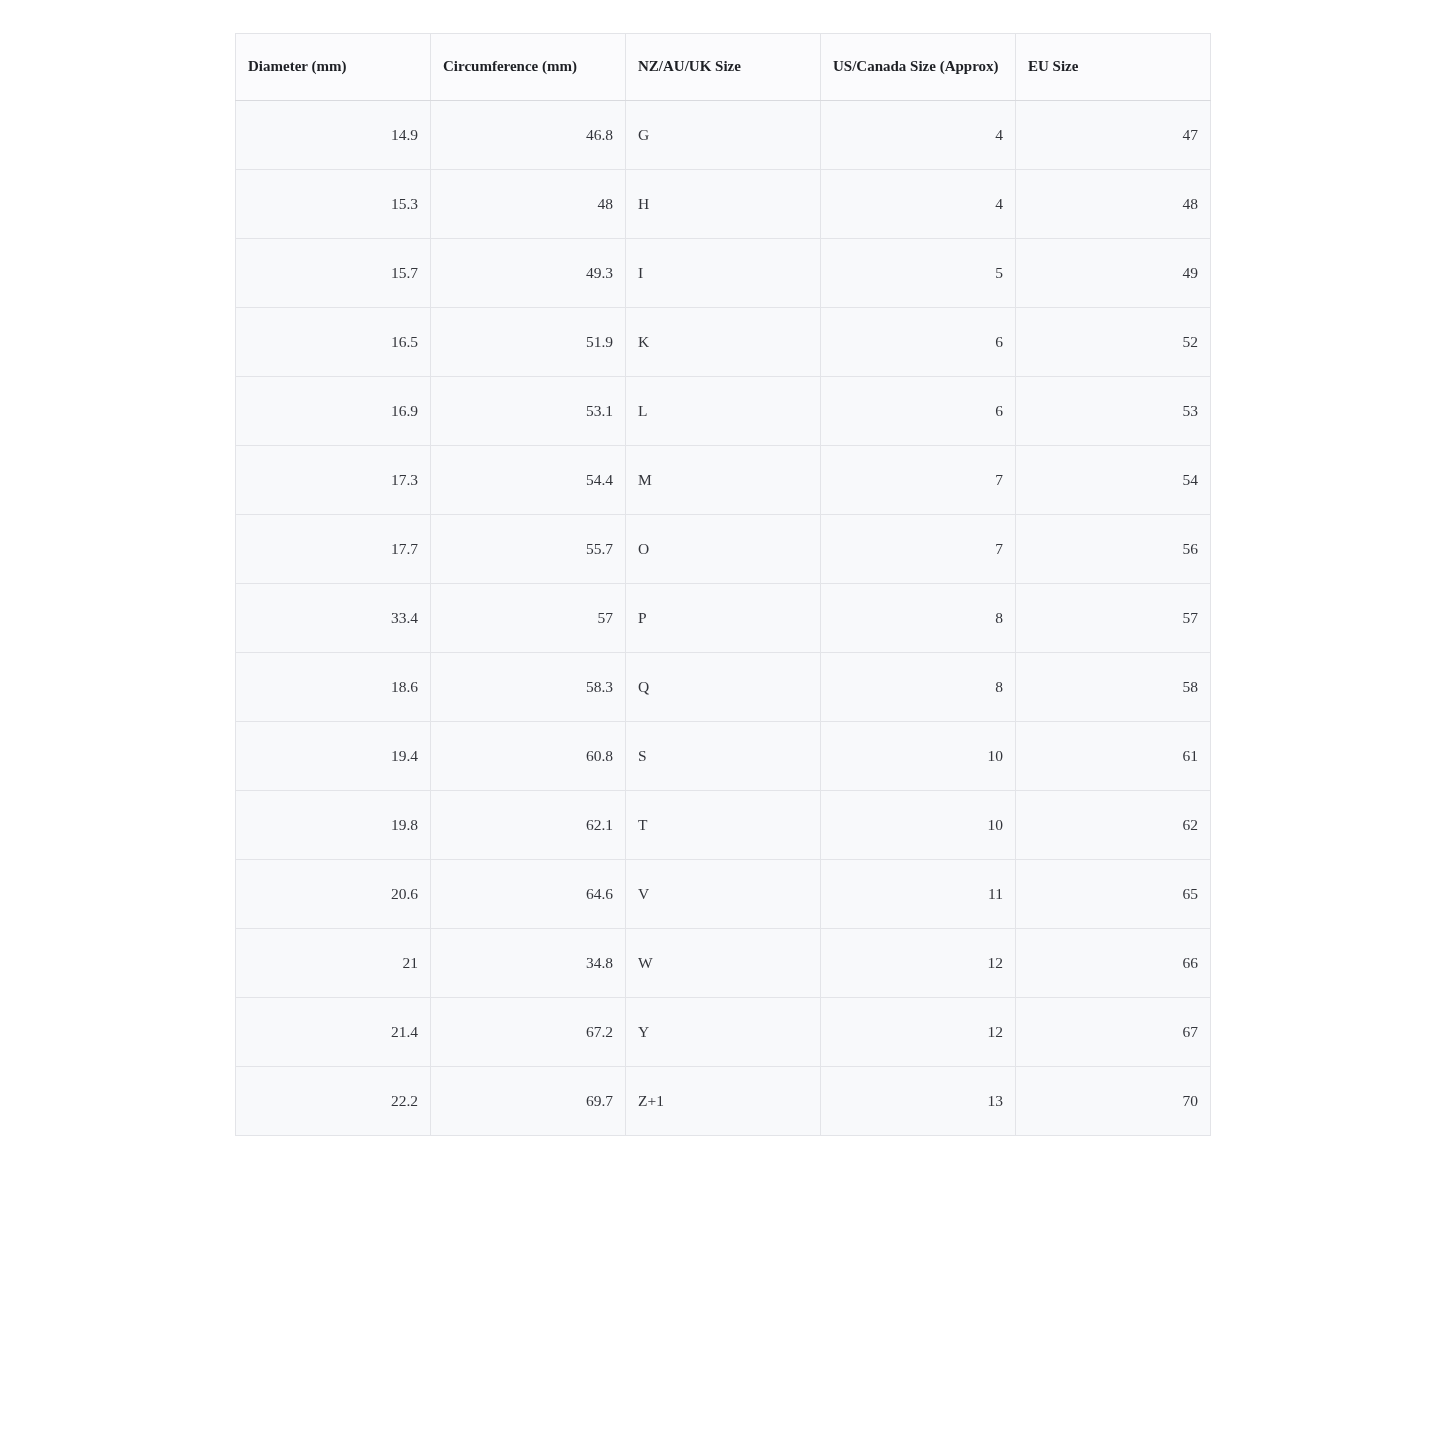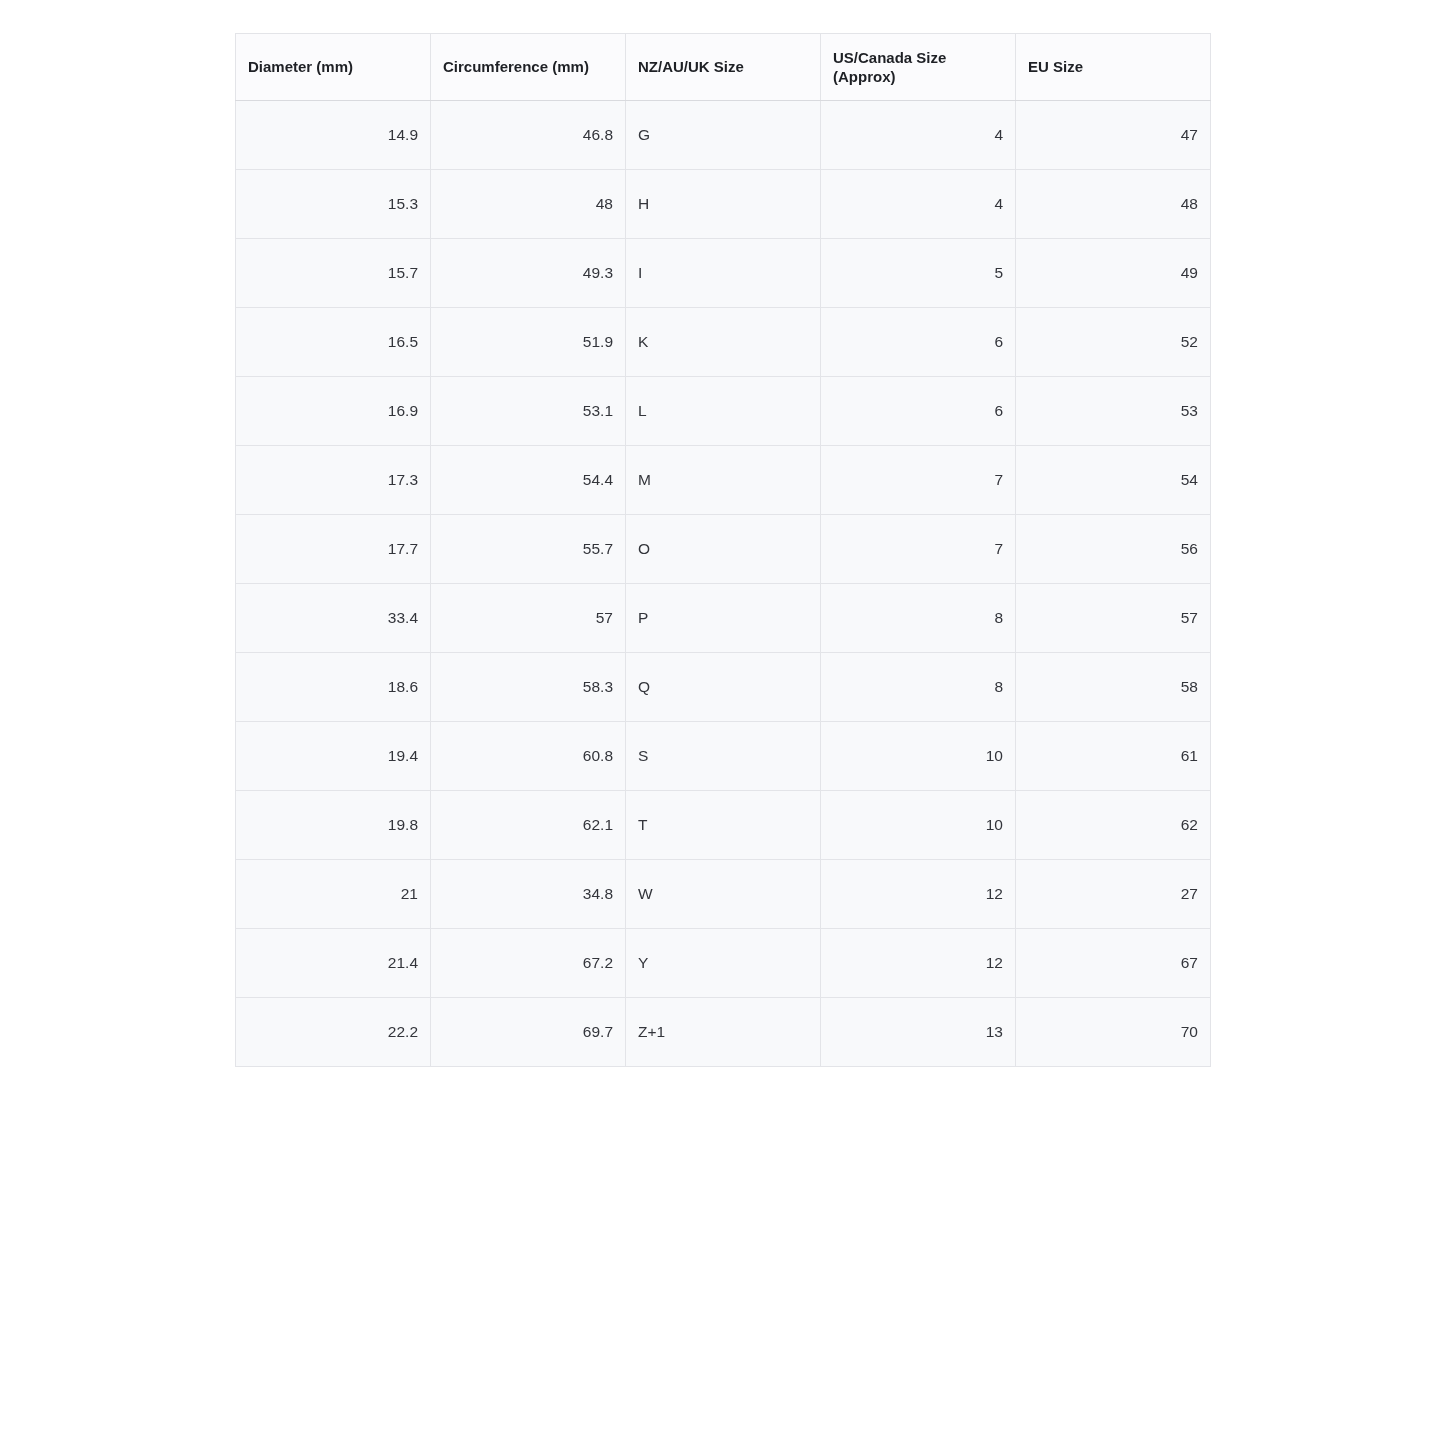--- a/index.html
+++ b/index.html
@@ -9,20 +9,21 @@
     width: 1445px;
     height: 1445px;
     font-family: "Liberation Sans", sans-serif;
     -webkit-font-smoothing: antialiased;
   }
   .table-wrap {
     position: absolute;
     left: 235px;
     top: 33px;
     width: 975px;
+    font-family: Liberation Serif, serif;
   }
   table.size-table {
     border-collapse: collapse;
     table-layout: fixed;
     width: 975px;
   }
   table.size-table col { width: 195px; }
   .size-table th,
   .size-table td {
     border: 1px solid #e3e4e8;
@@ -148,25 +149,32 @@
           <td class="align-right">61</td>
         </tr>
         <tr>
           <td class="align-right">19.8</td>
           <td class="align-right">62.1</td>
           <td class="align-left">T</td>
           <td class="align-right">10</td>
           <td class="align-right">62</td>
         </tr>
         <tr>
+          <td class="align-right">20.6</td>
+          <td class="align-right">64.6</td>
+          <td class="align-left">V</td>
+          <td class="align-right">11</td>
+          <td class="align-right">65</td>
+        </tr>
+        <tr>
           <td class="align-right">21</td>
           <td class="align-right">34.8</td>
           <td class="align-left">W</td>
           <td class="align-right">12</td>
-          <td class="align-right">27</td>
+          <td class="align-right">66</td>
         </tr>
         <tr>
           <td class="align-right">21.4</td>
           <td class="align-right">67.2</td>
           <td class="align-left">Y</td>
           <td class="align-right">12</td>
           <td class="align-right">67</td>
         </tr>
         <tr>
           <td class="align-right">22.2</td>

